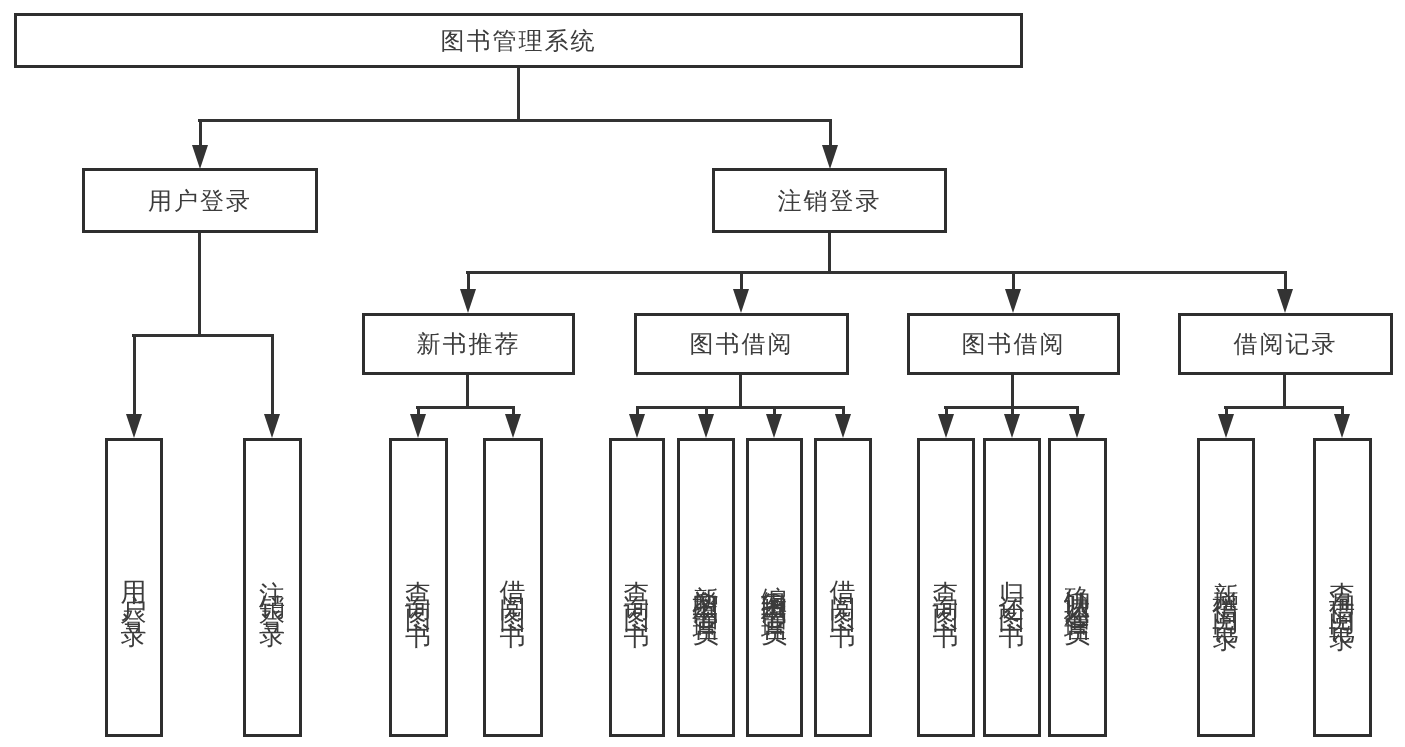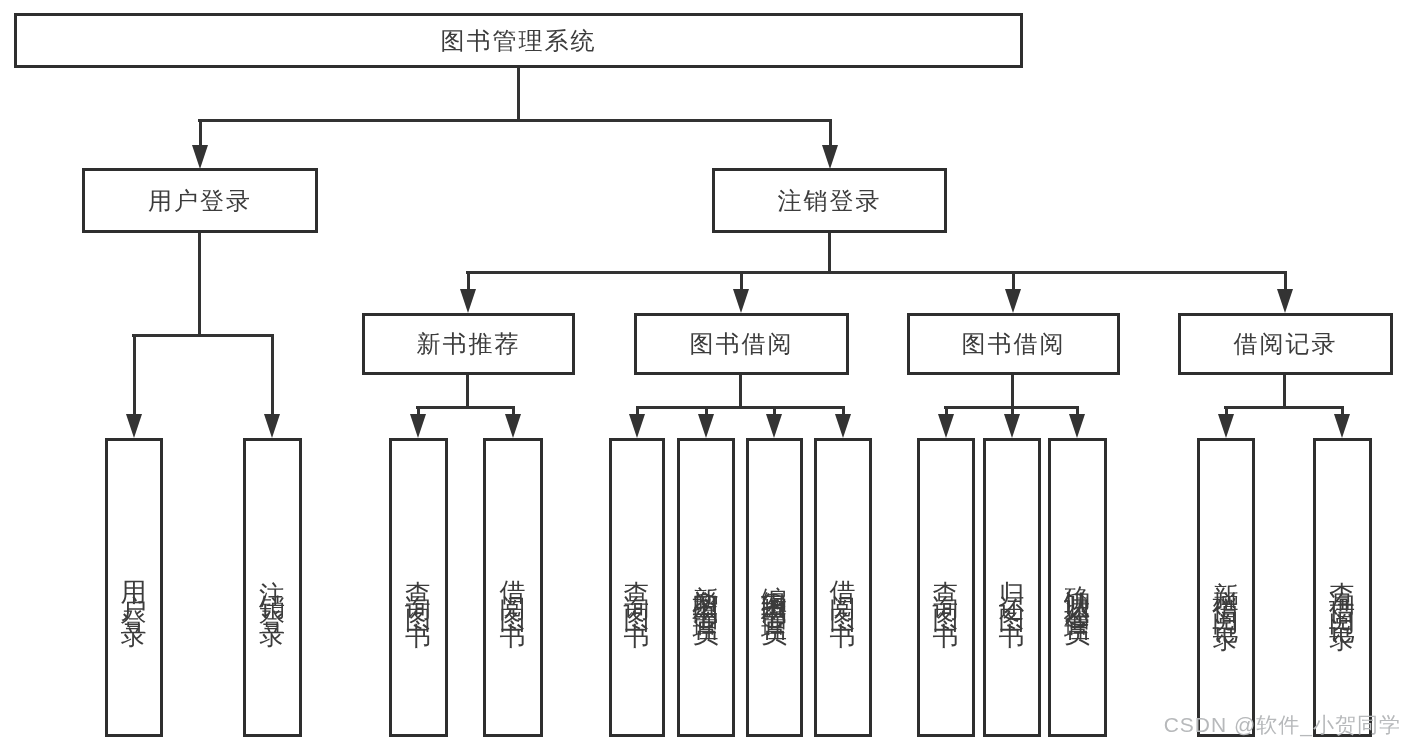--- a/index.html
+++ b/index.html
@@ -225,15 +225,14 @@
   <div class="leaf" style="left:1048px;width:59px;">
     <span class="vtext s9">确认归还（管理员）</span>
   </div>
   <div class="leaf" style="left:1197px;width:58px;">
     <span class="vtext s6">新增借阅记录</span>
   </div>
   <div class="leaf" style="left:1313px;width:59px;">
     <span class="vtext s6">查询借阅记录</span>
   </div>
 
-  <div class="watermark">CSDN @软件_小贺同学</div>
 
 </div>
 
 </body></html>

